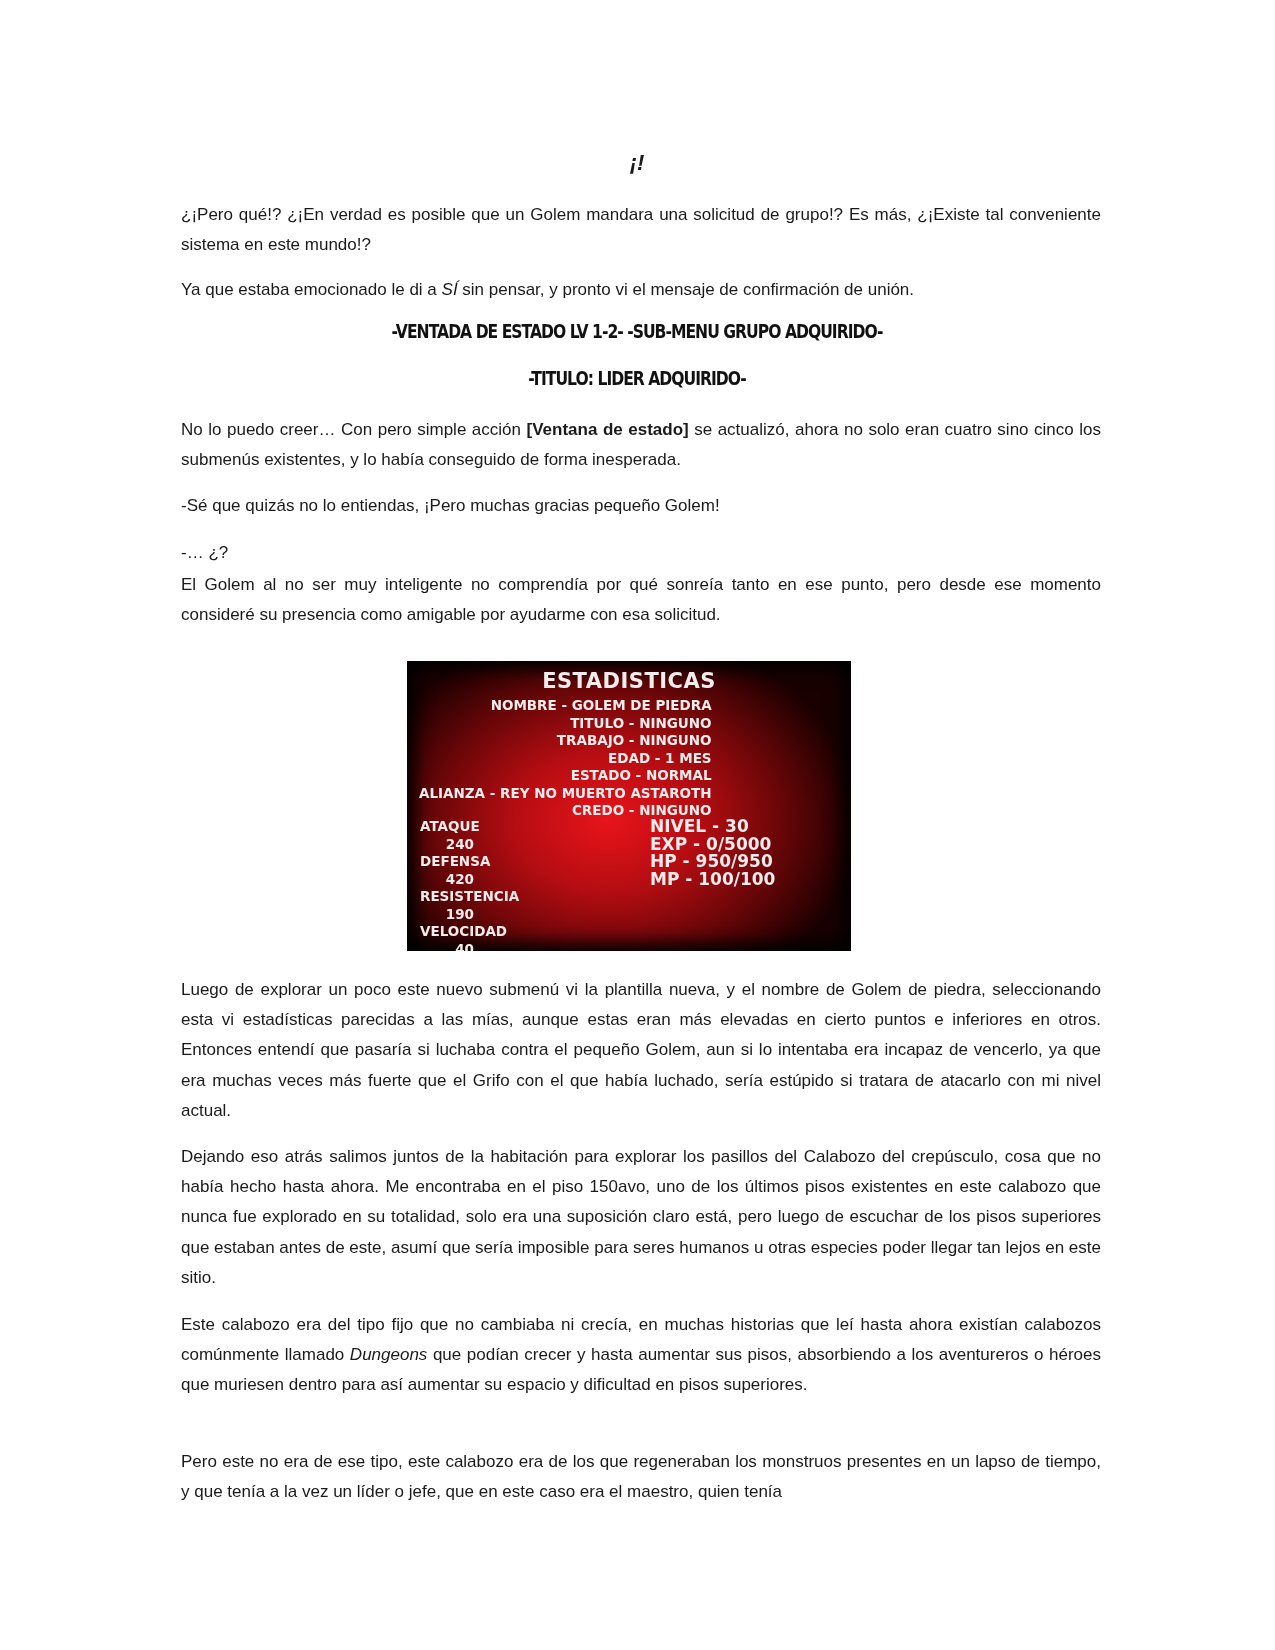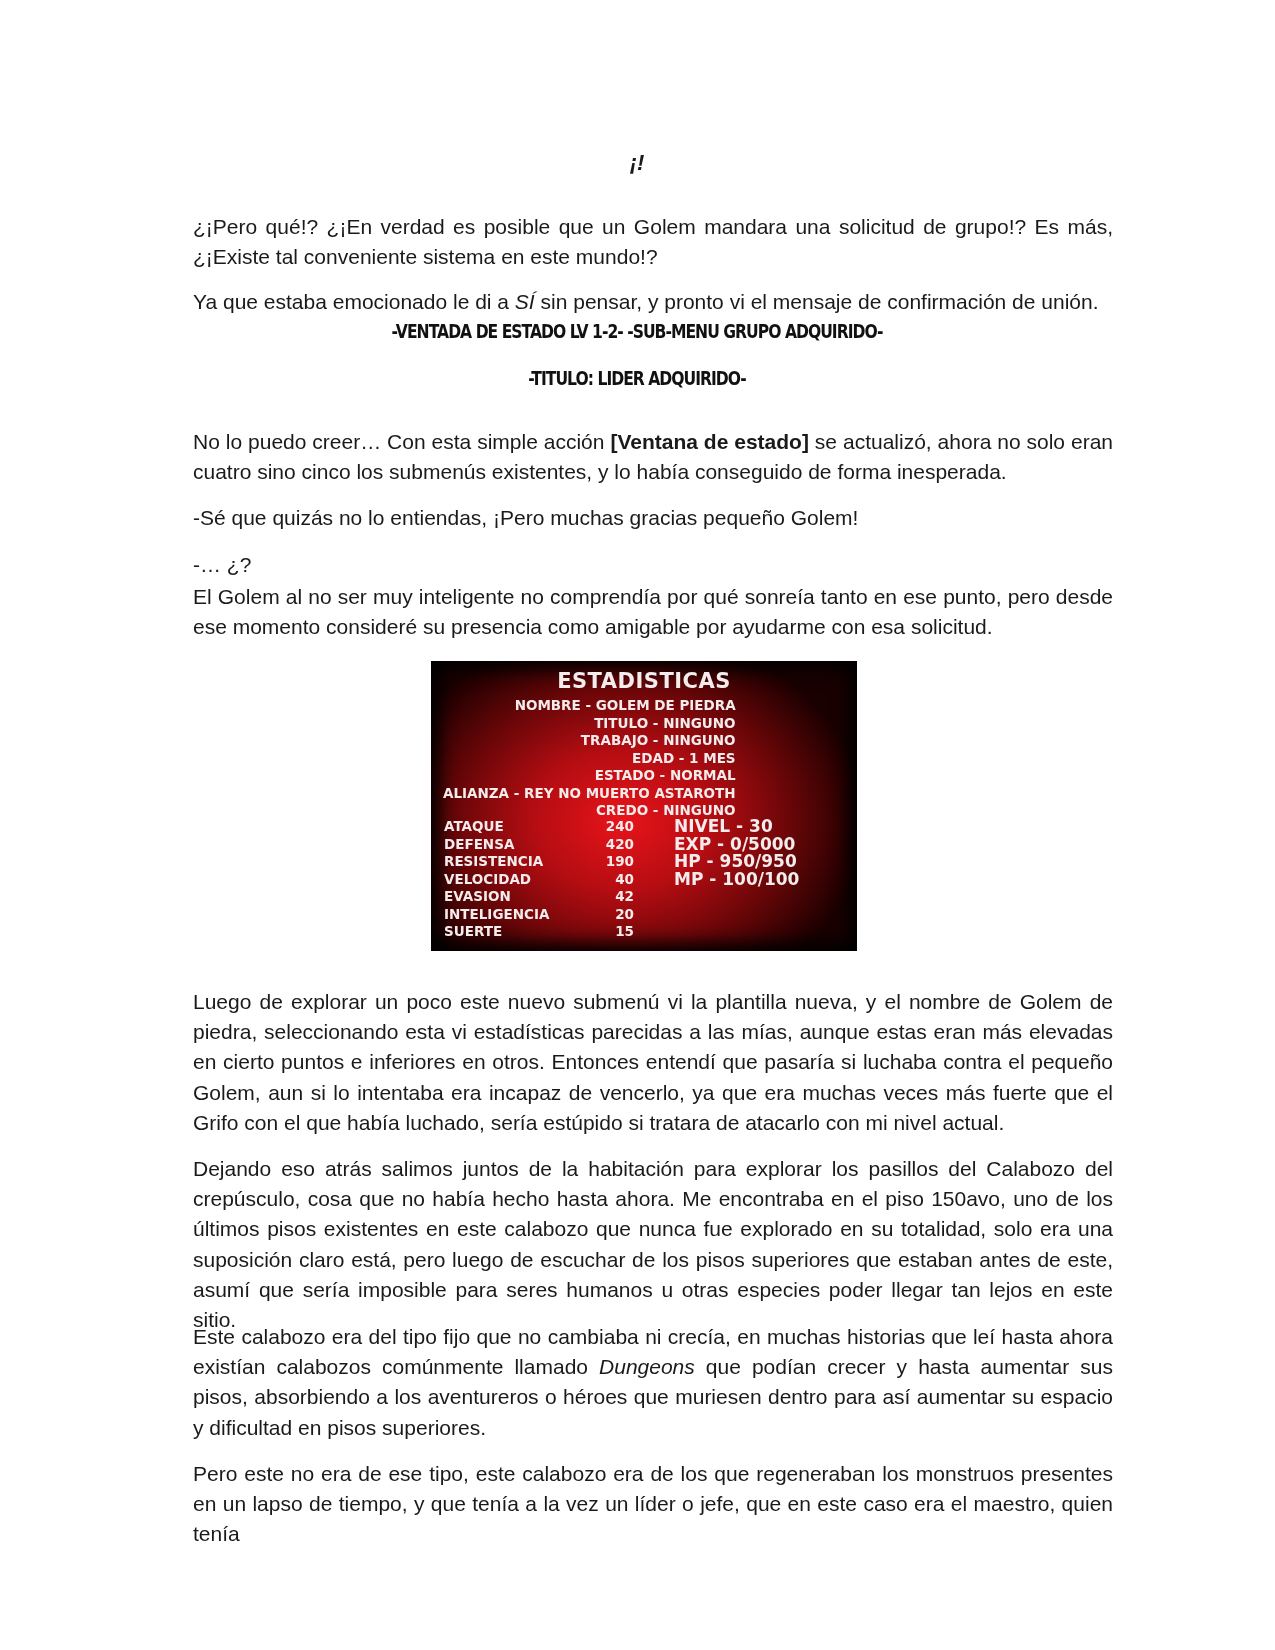--- a/index.html
+++ b/index.html
@@ -1,54 +1,54 @@
 <!DOCTYPE html>
 <html><head>
 <meta charset="utf-8">
 <style>
   html, body { margin:0; padding:0; background:#ffffff; }
   body { width:1275px; height:1650px; position:relative; overflow:hidden;
          font-family:"Liberation Sans", sans-serif; color:#1a1a1a; }
   .page { position:absolute; left:177px; top:0; width:920px; }
-  .p { font-size:21px; line-height:30.2px; margin:16px; text-align:justify; position:absolute; left:0; width:920px; }
+  .p { font-size:17px; line-height:30.2px; margin:4px; text-align:justify; position:absolute; left:0; width:920px; }
   .p.left { text-align:left; }
   .marker { position:absolute; left:0; width:920px; top:150px; text-align:center;
             font-size:22px; font-weight:bold; font-style:italic; }
   .heading { position:absolute; left:0; width:920px; text-align:center;
              font-family:"DejaVu Sans", sans-serif; font-weight:bold; font-size:19px;
              letter-spacing:-1.2px; transform:scaleX(0.82); transform-origin:center; color:#111; }
-  .stats { position:absolute; left:254px; top:661px; width:426px; height:290px;
+  .stats { position:absolute; left:230px; top:661px; width:426px; height:290px;
            background: radial-gradient(ellipse 60% 70% at 45% 55%, #e8141a 0%, #b40d12 35%, #6a0608 65%, #1a0000 95%);
            box-shadow: inset 0 0 18px 8px #000; overflow:hidden; color:#f4ecec;
-           font-family:"DejaVu Sans", sans-serif; font-weight:bold; }
+           font-family:"DejaVu Sans", sans-serif; font-weight:bold;padding-left:18px; }
   .stats .title { position:absolute; left:0; width:100%; top:8px; text-align:center; font-size:21px; letter-spacing:0.5px; }
   .stats .info { position:absolute; left:12px; top:36px; font-size:13.5px; line-height:17.5px; white-space:nowrap;text-align:right; }
   .stats .attrs { position:absolute; left:13px; top:157px; font-size:13.5px; line-height:17.5px; }
-  .stats .attr-row { display:flex; width:190px; }
+  .stats .attr-row { display:flex; width:190px;flex-direction:column; }
   .stats .attr-name { width:150px; }
   .stats .attr-val { width:32px; text-align:right;margin-left:22px; }
   .stats .levels { position:absolute; left:243px; top:157px; font-size:17px; line-height:17.5px; }
   b { font-weight:bold; }
   i { font-style:italic;text-align:right; }
 </style>
 </head>
 <body>
 
 <div class="page">
 
   <div class="marker">¡!</div>
 
   <p class="p" style="top:196px;">¿¡Pero qué!? ¿¡En verdad es posible que un Golem mandara una solicitud de grupo!? Es más, ¿¡Existe tal conveniente sistema en este mundo!?</p>
 
   <p class="p left" style="top:271px;"><span>Ya que estaba emocionado le di a </span><i>SÍ</i><span> sin pensar, y pronto vi el mensaje de confirmación de unión.</span></p>
 
   <div class="heading" style="top:320px;">-VENTADA DE ESTADO LV 1-2- -SUB-MENU GRUPO ADQUIRIDO-</div>
   <div class="heading" style="top:367px;">-TITULO: LIDER ADQUIRIDO-</div>
 
-  <p class="p" style="top:411px;"><span>No lo puedo creer… Con esta simple acción </span><b>[Ventana de estado]</b><span> se actualizó, ahora no solo eran cuatro sino cinco los submenús existentes, y lo había conseguido de forma inesperada.</span></p>
+  <p class="p" style="top:411px;"><span>No lo puedo creer… Con pero simple acción </span><b>[Ventana de estado]</b><span> se actualizó, ahora no solo eran cuatro sino cinco los submenús existentes, y lo había conseguido de forma inesperada.</span></p>
 
   <p class="p" style="top:487px;">-Sé que quizás no lo entiendas, ¡Pero muchas gracias pequeño Golem!</p>
   <p class="p" style="top:534px;">-… ¿?</p>
   <p class="p" style="top:566px;">El Golem al no ser muy inteligente no comprendía por qué sonreía tanto en ese punto, pero desde ese momento consideré su presencia como amigable por ayudarme con esa solicitud.</p>
 
   <div class="stats">
     <div class="title">ESTADISTICAS</div>
     <div class="info">
       <div>NOMBRE - GOLEM DE PIEDRA</div>
       <div>TITULO -  NINGUNO</div>

